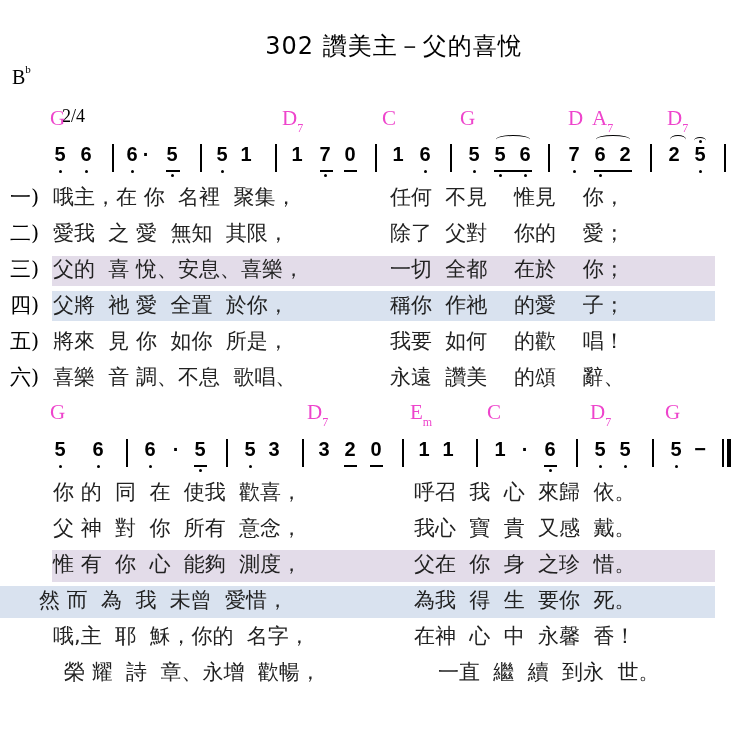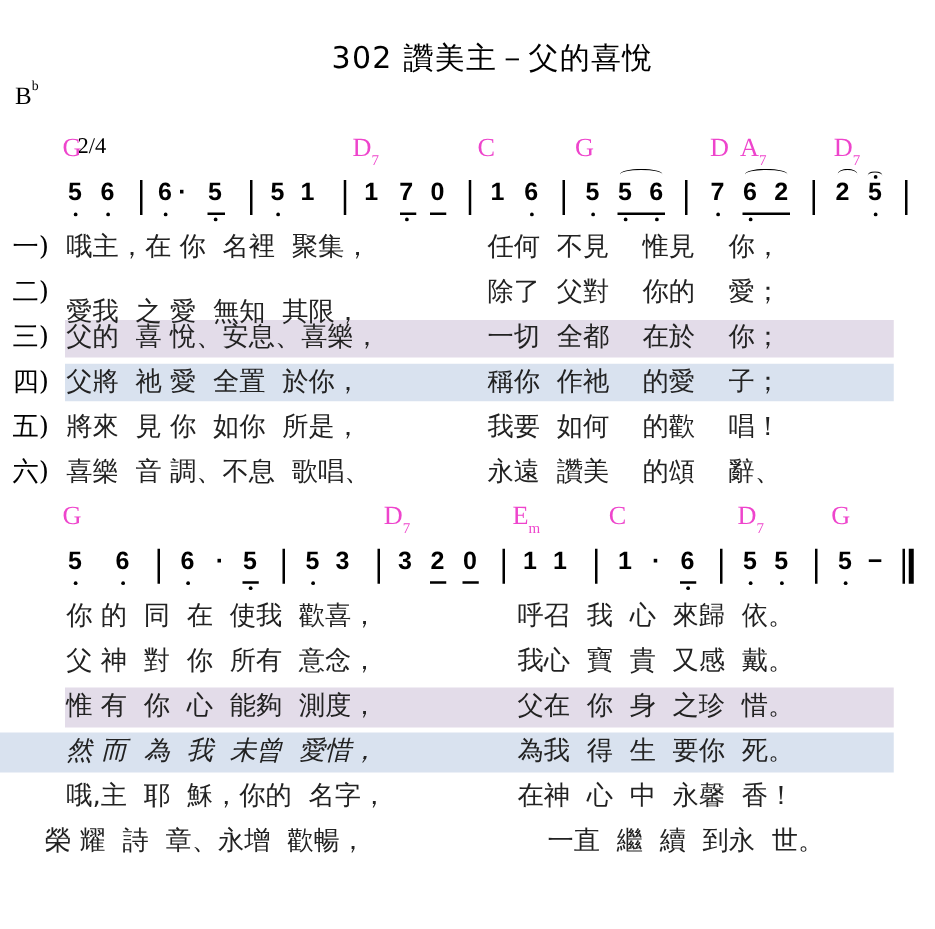--- a/index.html
+++ b/index.html
@@ -93,21 +93,21 @@
     <div class="bar" style="left:275px; top:144px; height:28px;"></div>
     <div class="bar" style="left:375px; top:144px; height:28px;"></div>
     <div class="bar" style="left:450px; top:144px; height:28px;"></div>
     <div class="bar" style="left:548px; top:144px; height:28px;"></div>
     <div class="bar" style="left:650px; top:144px; height:28px;"></div>
     <div class="bar" style="left:724px; top:144px; height:28px;"></div>
     <div class="lyric-label" style="left:10px; top:183px;">一)</div>
     <div class="lyric" style="left:53px; top:183px;">哦主，在 你  名裡  聚集，</div>
     <div class="lyric" style="left:390px; top:183px;">任何  不見    惟見    你，</div>
     <div class="lyric-label" style="left:10px; top:219px;">二)</div>
-    <div class="lyric" style="left:53px; top:219px;margin-top:16px;">愛我  之 愛  無知  其限，</div>
+    <div class="lyric" style="left:53px; top:219px;">愛我  之 愛  無知  其限，</div>
     <div class="lyric" style="left:390px; top:219px;">除了  父對    你的    愛；</div>
     <div class="lyric-label" style="left:10px; top:255px;">三)</div>
     <div class="lyric" style="left:53px; top:255px;">父的  喜 悅、安息、喜樂，</div>
     <div class="lyric" style="left:390px; top:255px;">一切  全都    在於    你；</div>
     <div class="lyric-label" style="left:10px; top:291px;">四)</div>
     <div class="lyric" style="left:53px; top:291px;">父將  祂 愛  全置  於你，</div>
     <div class="lyric" style="left:390px; top:291px;">稱你  作祂    的愛    子；</div>
     <div class="lyric-label" style="left:10px; top:327px;">五)</div>
     <div class="lyric" style="left:53px; top:327px;">將來  見 你  如你  所是，</div>
     <div class="lyric" style="left:390px; top:327px;">我要  如何    的歡    唱！</div>
@@ -162,19 +162,19 @@
     <div class="bar" style="left:576px; top:439px; height:28px;"></div>
     <div class="bar" style="left:652px; top:439px; height:28px;"></div>
     <div class="bar" style="left:722px; top:439px; height:28px;"></div>
     <div class="bar" style="left:727px; top:439px; height:28px; width:4px;"></div>
     <div class="lyric" style="left:53px; top:478px;">你 的  同  在  使我  歡喜，</div>
     <div class="lyric" style="left:414px; top:478px;">呼召  我  心  來歸  依。</div>
     <div class="lyric" style="left:53px; top:514px;">父 神  對  你  所有  意念，</div>
     <div class="lyric" style="left:414px; top:514px;">我心  寶  貴  又感  戴。</div>
     <div class="lyric" style="left:53px; top:550px;">惟 有  你  心  能夠  測度，</div>
     <div class="lyric" style="left:414px; top:550px;">父在  你  身  之珍  惜。</div>
-    <div class="lyric" style="left:53px; top:586px;font-style:italic;">然 而  為  我  未曾  愛惜，</div>
+    <div class="lyric" style="left:39px; top:586px;">然 而  為  我  未曾  愛惜，</div>
     <div class="lyric" style="left:414px; top:586px;">為我  得  生  要你  死。</div>
     <div class="lyric" style="left:53px; top:622px;">哦,主  耶  穌，你的  名字，</div>
     <div class="lyric" style="left:414px; top:622px;">在神  心  中  永馨  香！</div>
-    <div class="lyric" style="left:36px; top:658px;">榮 耀  詩  章、永增  歡暢，</div>
+    <div class="lyric" style="left:64px; top:658px;">榮 耀  詩  章、永增  歡暢，</div>
     <div class="lyric" style="left:438px; top:658px;">一直  繼  續  到永  世。</div>
   </div>
 
 </body></html>

